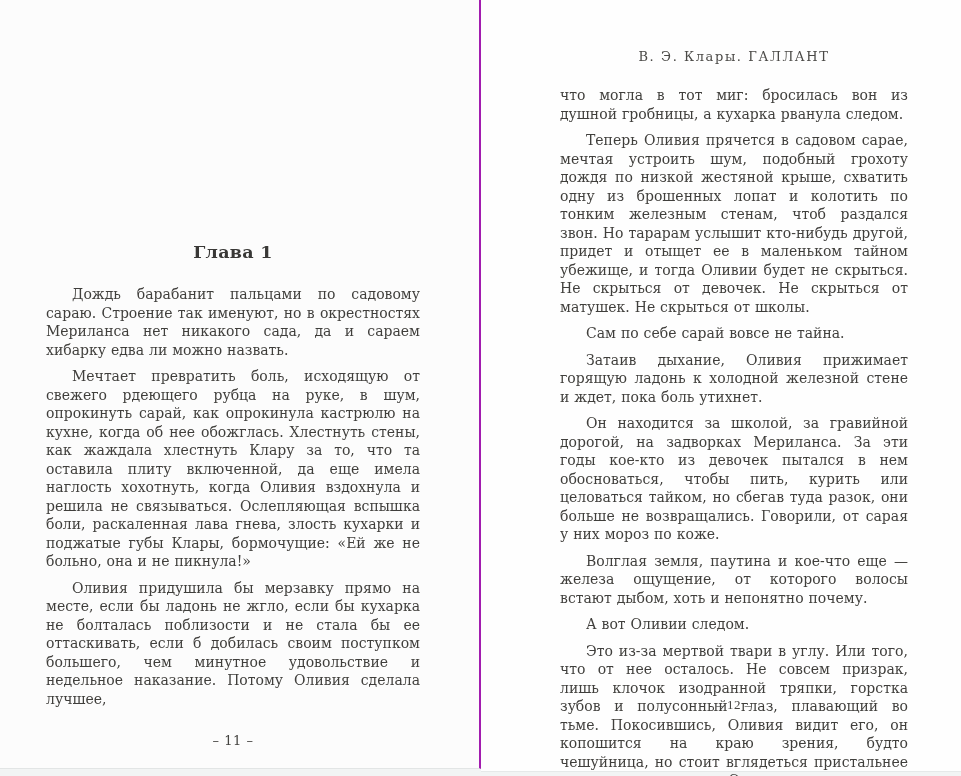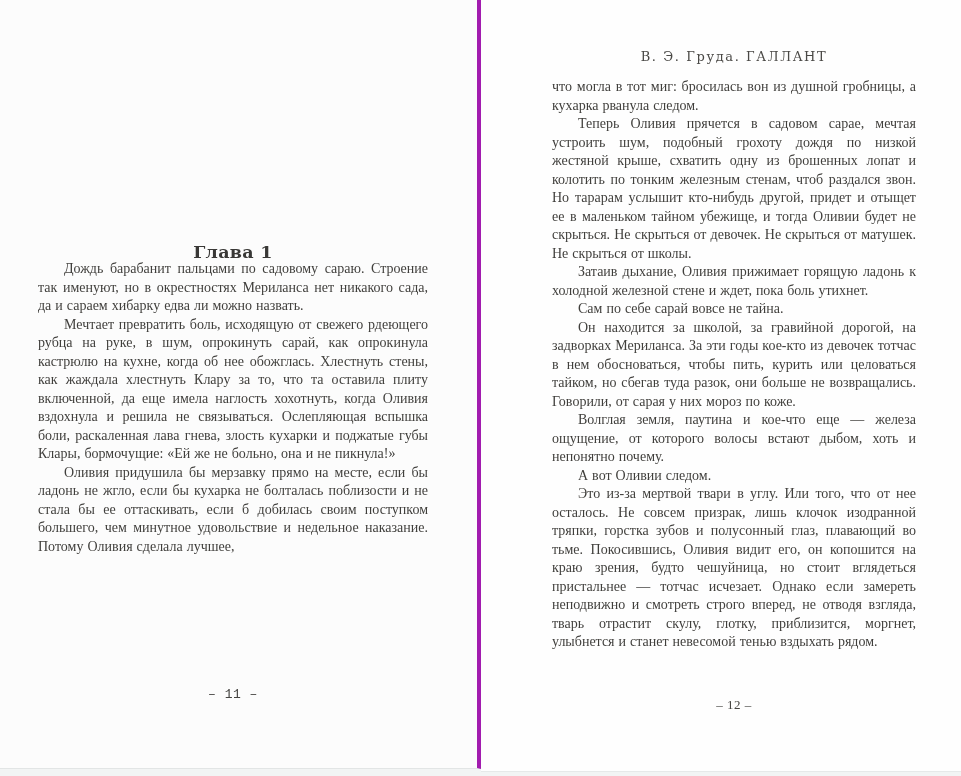--- a/index.html
+++ b/index.html
@@ -15,21 +15,21 @@
     background: #f2f4f4;
   }
   .page {
     position: absolute;
     top: 0;
     box-sizing: border-box;
   }
   .page-left {
     left: 0; width: 481px; height: 769px;
     background: #fcfcfc;
-    border-right: 4px solid #a21caf;
+    border-right: 2px solid #a21caf;
     border-bottom: 1px solid #e2e5e5;
   }
   .page-right {
     left: 481px; width: 480px; height: 772px;
     background: #fefefe;
     border-bottom: 1px solid #e6e9e9;
   }
   .chapter-title {
     position: absolute;
     top: 242px; left: 38px; width: 390px;
@@ -50,60 +50,60 @@
   .body-text {
     position: absolute;
     text-align: justify;
     font-size: 14px;
     line-height: 18.5px;
     color: #403f3c;
     word-spacing: 0.5px;
     hyphens: auto;
   }
   .page-left .body-text {
-    top: 260px; left: 38px; width: 390px;
+    top: 277px; left: 38px; width: 390px;
   }
   .page-right .body-text {
     top: 78px; left: 71px; width: 364px;
   }
-  .body-text p { margin: 0; padding: 0; font-family: Liberation Serif, serif; }
+  .body-text p { margin: 8px; padding: 0; }
   .body-text p.indent { text-indent: 26px; }
   .page-number {
     position: absolute;
     text-align: center;
     font-size: 13px;
     color: #454441;
     letter-spacing: 0.5px;
   }
-  .page-left .page-number { top: 687px; left: 38px; width: 390px; font-family: Liberation Mono, monospace; }
+  .page-left .page-number { top: 733px; left: 38px; width: 390px; }
   .page-right .page-number { top: 697px; left: 71px; width: 364px; font-family: Liberation Serif, serif; }
 </style>
 </head>
 <body>
 
 <div class="canvas">
 
   <div class="page page-left">
     <div class="chapter-title">Глава 1</div>
     <div class="body-text">
         <p class="indent">Дождь барабанит пальцами по садовому сараю. Строение так именуют, но в окрестностях Мериланса нет никакого сада, да и сараем хибарку едва ли можно назвать.</p>
         <p class="indent">Мечтает превратить боль, исходящую от свежего рдеющего рубца на руке, в шум, опрокинуть сарай, как опрокинула кастрюлю на кухне, когда об нее обожглась. Хлестнуть стены, как жаждала хлестнуть Клару за то, что та оставила плиту включенной, да еще имела наглость хохотнуть, когда Оливия вздохнула и решила не связываться. Ослепляющая вспышка боли, раскаленная лава гнева, злость кухарки и поджатые губы Клары, бормочущие: «Ей же не больно, она и не пикнула!»</p>
         <p class="indent">Оливия придушила бы мерзавку прямо на месте, если бы ладонь не жгло, если бы кухарка не болталась поблизости и не стала бы ее оттаскивать, если б добилась своим поступком большего, чем минутное удовольствие и недельное наказание. Потому Оливия сделала лучшее,</p>
       </div>
     <div class="page-number">– 11 –</div>
   </div>
 
   <div class="page page-right">
-    <div class="running-header">В. Э. Груда. ГАЛЛАНТ</div>
+    <div class="running-header">В. Э. Клары. ГАЛЛАНТ</div>
     <div class="body-text">
         <p class="noindent">что могла в тот миг: бросилась вон из душной гробницы, а кухарка рванула следом.</p>
         <p class="indent">Теперь Оливия прячется в садовом сарае, мечтая устроить шум, подобный грохоту дождя по низкой жестяной крыше, схватить одну из брошенных лопат и колотить по тонким железным стенам, чтоб раздался звон. Но тарарам услышит кто-нибудь другой, придет и отыщет ее в маленьком тайном убежище, и тогда Оливии будет не скрыться. Не скрыться от девочек. Не скрыться от матушек. Не скрыться от школы.</p>
+        <p class="indent">Сам по себе сарай вовсе не тайна.</p>
         <p class="indent">Затаив дыхание, Оливия прижимает горящую ладонь к холодной железной стене и ждет, пока боль утихнет.</p>
-        <p class="indent">Сам по себе сарай вовсе не тайна.</p>
-        <p class="indent">Он находится за школой, за гравийной дорогой, на задворках Мериланса. За эти годы кое-кто из девочек тотчас в нем обосноваться, чтобы пить, курить или целоваться тайком, но сбегав туда разок, они больше не возвращались. Говорили, от сарая у них мороз по коже.</p>
+        <p class="indent">Он находится за школой, за гравийной дорогой, на задворках Мериланса. За эти годы кое-кто из девочек пытался в нем обосноваться, чтобы пить, курить или целоваться тайком, но сбегав туда разок, они больше не возвращались. Говорили, от сарая у них мороз по коже.</p>
         <p class="indent">Волглая земля, паутина и кое-что еще — железа ощущение, от которого волосы встают дыбом, хоть и непонятно почему.</p>
         <p class="indent">А вот Оливии следом.</p>
         <p class="indent">Это из-за мертвой твари в углу. Или того, что от нее осталось. Не совсем призрак, лишь клочок изодранной тряпки, горстка зубов и полусонный глаз, плавающий во тьме. Покосившись, Оливия видит его, он копошится на краю зрения, будто чешуйница, но стоит вглядеться пристальнее — тотчас исчезает. Однако если замереть неподвижно и смотреть строго вперед, не отводя взгляда, тварь отрастит скулу, глотку, приблизится, моргнет, улыбнется и станет невесомой тенью вздыхать рядом.</p>
       </div>
     <div class="page-number">– 12 –</div>
   </div>
 
 </div>
 
 </body></html>

